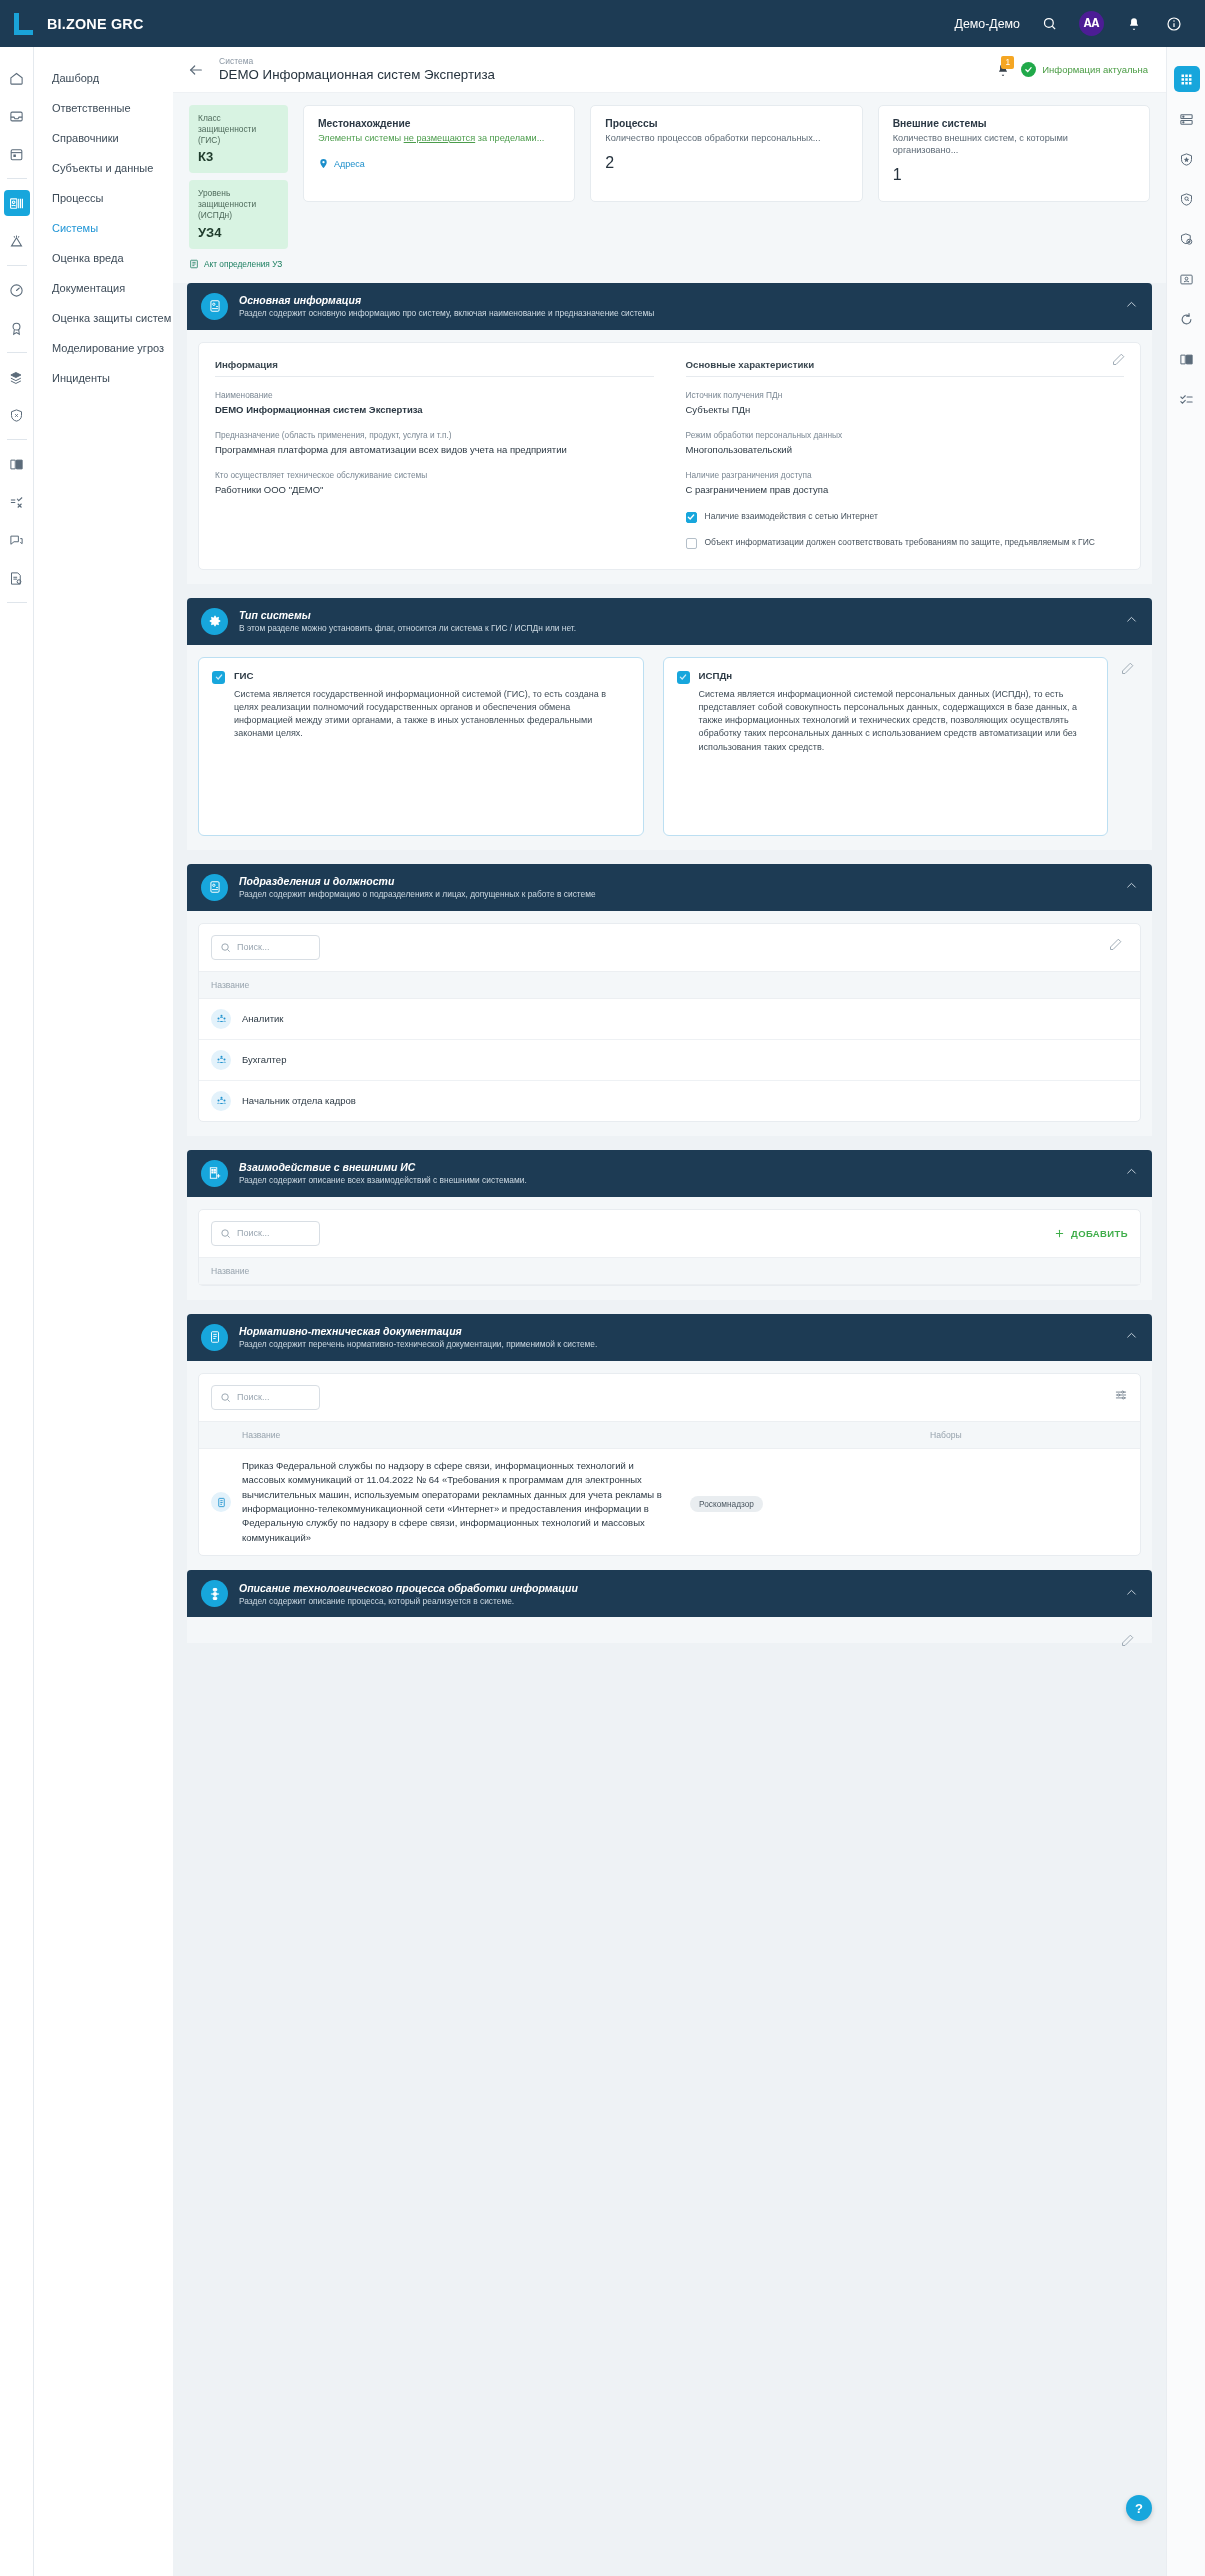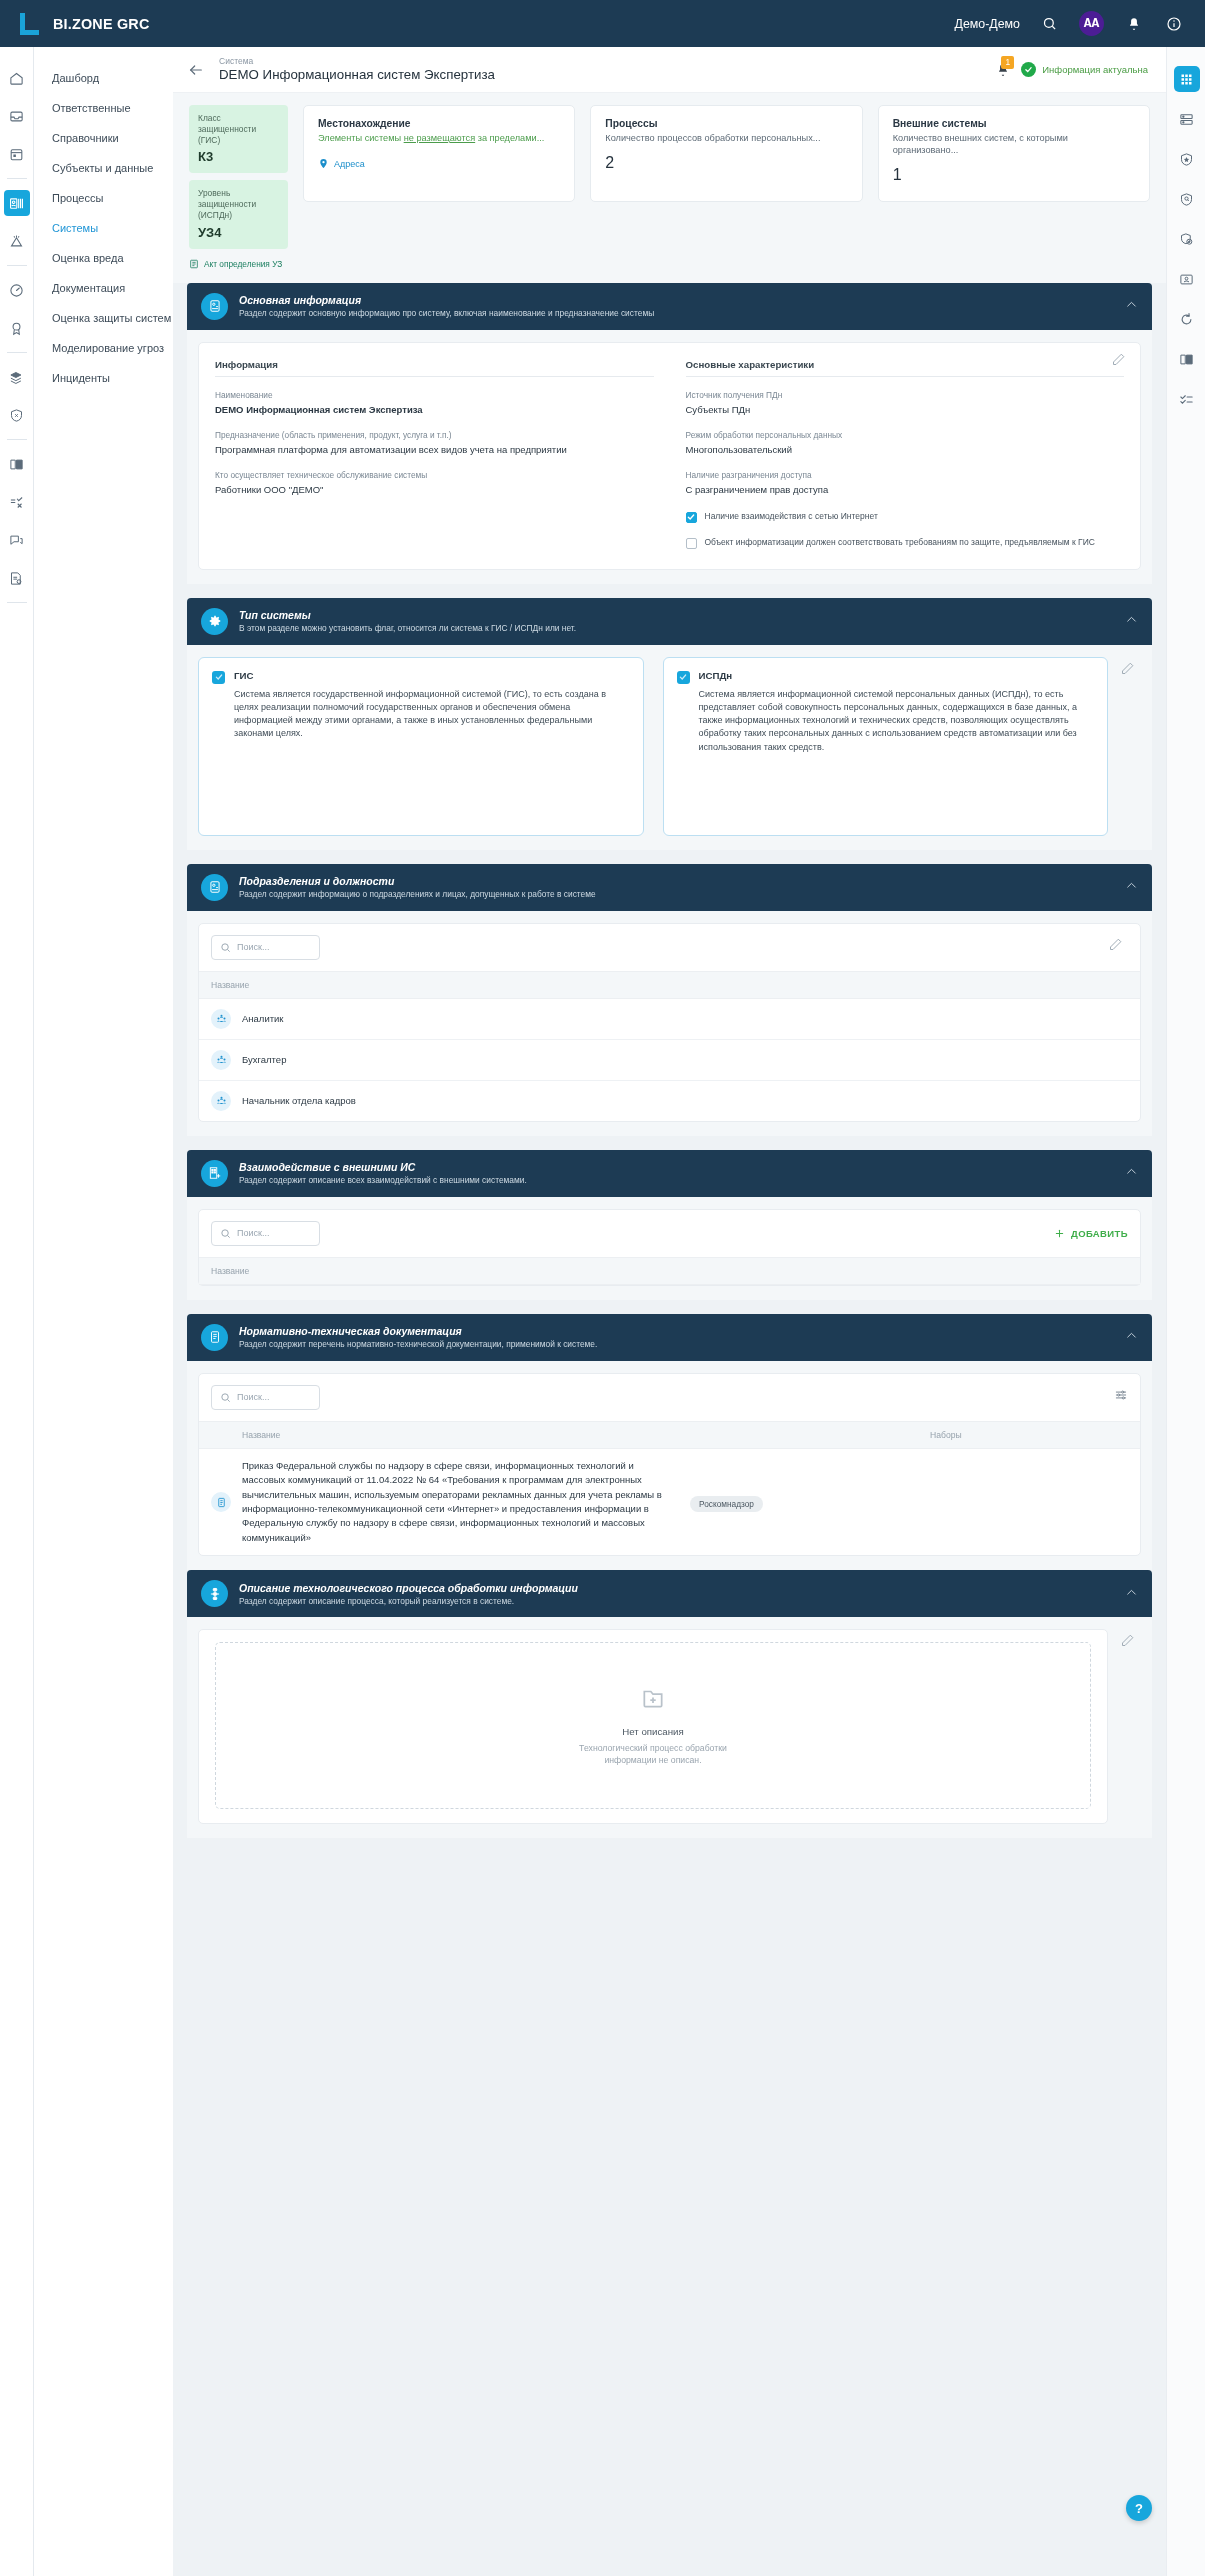--- a/index.html
+++ b/index.html
@@ -11,21 +11,21 @@
     color:#26323c;
     -webkit-font-smoothing: antialiased;
   }
   .app { position:relative; width:1206px; min-height:2576px; background:#eef2f5; }
 
   
   .topbar {
     position:absolute; top:0; left:0; width:1206px; height:47px;
     background:#1d3b54; display:flex; align-items:center; z-index:40;
   }
-  .logo-wrap { display:flex; align-items:center; padding-left:18px; gap:13px; }
+  .logo-wrap { display:flex; align-items:center; padding-left:12px; gap:13px; }
   .logo-mark { width:22px; height:24px; position:relative; }
   .logo-mark::before{
     content:""; position:absolute; left:2px; top:1px; width:5px; height:22px; background:#1aa3d8;
   }
   .logo-mark::after{
     content:""; position:absolute; left:2px; bottom:1px; width:19px; height:5px; background:#1aa3d8;
   }
   .logo-text { color:#fff; font-size:14.4px; font-weight:700; letter-spacing:0.2px; }
   .topbar-right { margin-left:auto; display:flex; align-items:center; gap:19px; padding-right:22px; }
   .tb-user { color:#fff; font-size:12.4px; }
@@ -841,33 +841,20 @@
               <polyline points="5,15 12,8 19,15"></polyline>
             </svg>
         </div>
       </div>
       <div class="sec-body" style="position:relative;padding-right:44px;">
         <div class="edit-pen" style="right:12px;top:16px;">
           <svg width="15" height="15" viewBox="0 0 24 24" fill="none" stroke="currentColor" stroke-width="1.5">
               <path d="M16.5 3.5l4 4L8 20H4v-4z"></path>
             </svg>
         </div>
-        <div class="panel">
-          <div class="empty-box">
-            <span>
-              <svg width="26" height="26" viewBox="0 0 24 24" fill="none" stroke="#b9c2ca" stroke-width="1.6">
-                  <path d="M4 6h6l2 2.5h8V19a1 1 0 0 1-1 1H5a1 1 0 0 1-1-1z"></path>
-                  <line x1="12" y1="11.5" x2="12" y2="16.5"></line>
-                  <line x1="9.5" y1="14" x2="14.5" y2="14"></line>
-                </svg>
-            </span>
-            <div class="empty-title">Нет описания</div>
-            <div class="empty-sub">Технологический процесс обработки информации не описан.</div>
-          </div>
-        </div>
       </div>
     </div>
 
     <div class="tail"></div>
   </div>
 
   <div class="help-fab">?</div>
 </div>
 
 

